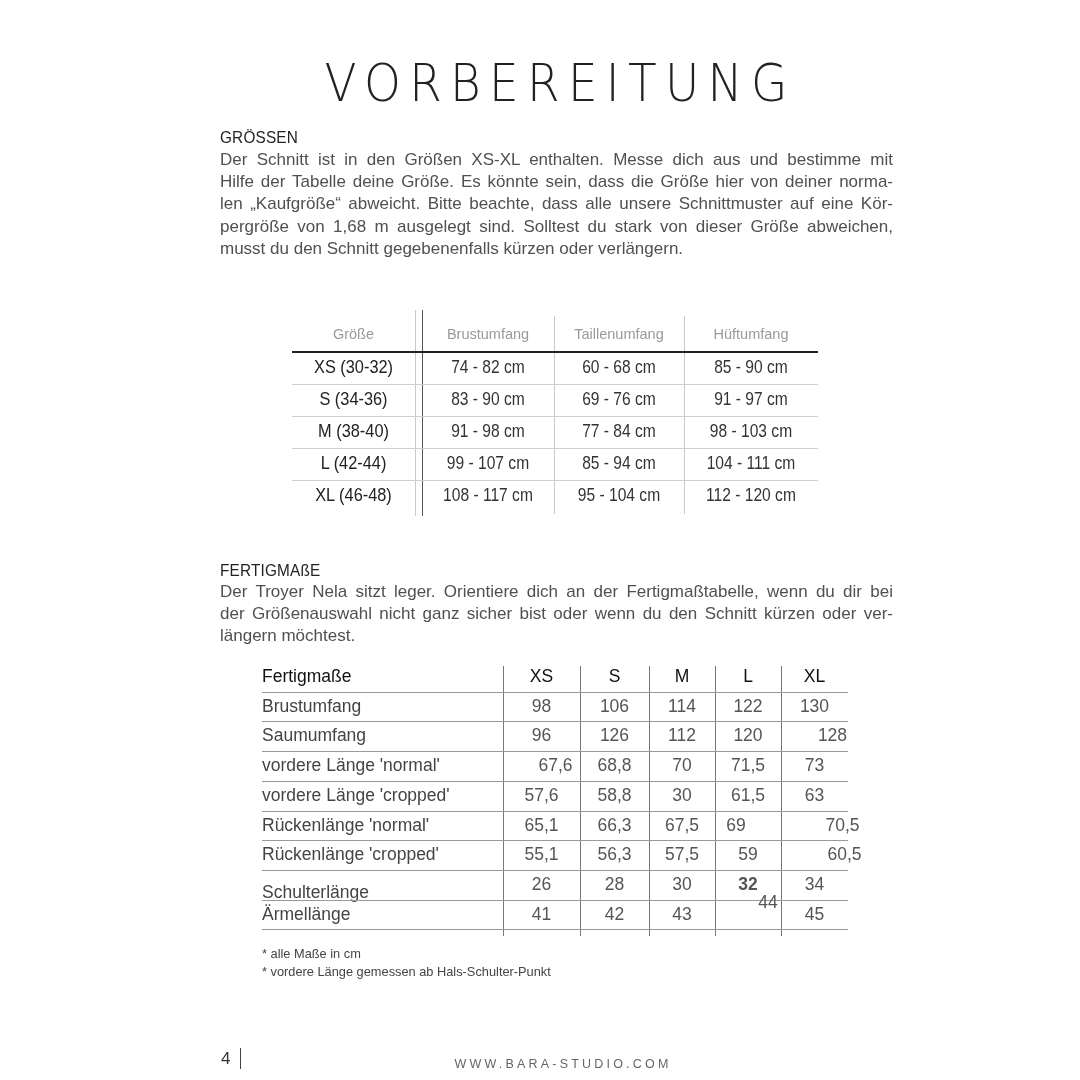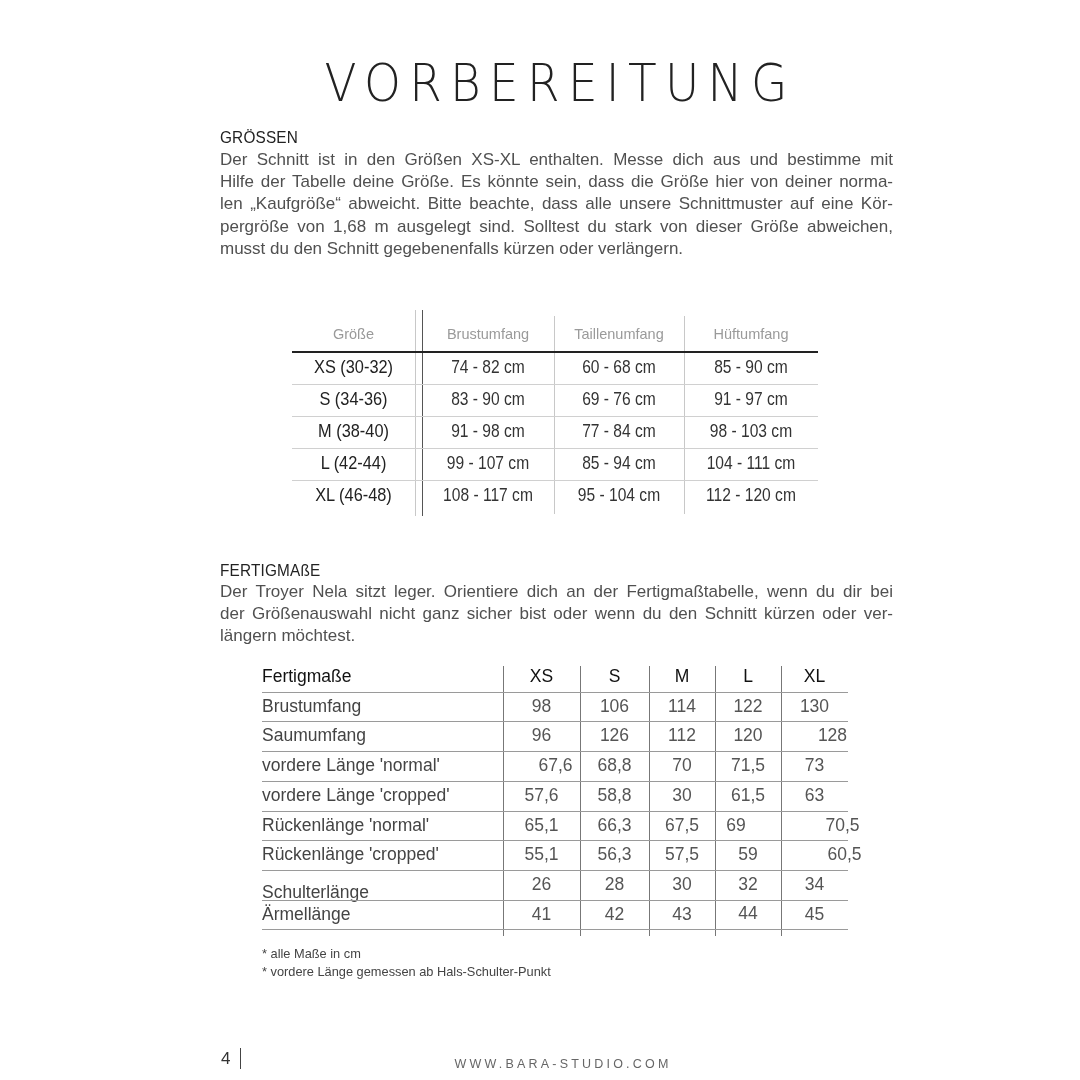--- a/index.html
+++ b/index.html
@@ -161,28 +161,28 @@
     <div class="cell num" style="top: 181.2px; left: 241px; width: 77px;">55,1</div>
     <div class="cell num" style="top: 181.2px; left: 318px; width: 69px;">56,3</div>
     <div class="cell num" style="top: 181.2px; left: 387px; width: 66px;">57,5</div>
     <div class="cell num" style="top: 181.2px; left: 453px; width: 66px;">59</div>
     <div class="cell num" style="top: 181.2px; left: 549px; width: 67px;">60,5</div>
     <div class="hline" style="top: 207.9px;"></div>
     <div class="cell lbl" style="top: 210.9px; left: 0px; margin-top: 8px;">Schulterlänge</div>
     <div class="cell num" style="top: 210.9px; left: 241px; width: 77px;">26</div>
     <div class="cell num" style="top: 210.9px; left: 318px; width: 69px;">28</div>
     <div class="cell num" style="top: 210.9px; left: 387px; width: 66px;">30</div>
-    <div class="cell num" style="top: 210.9px; left: 453px; width: 66px;">32</div>
+    <div class="cell num" style="top: 210.9px; left: 453px; width: 66px; font-weight: bold;">32</div>
     <div class="cell num" style="top: 210.9px; left: 519px; width: 67px;">34</div>
     <div class="hline" style="top: 237.6px;"></div>
     <div class="cell lbl" style="top: 240.6px; left: 0px;">Ärmellänge</div>
     <div class="cell num" style="top: 240.6px; left: 241px; width: 77px;">41</div>
     <div class="cell num" style="top: 240.6px; left: 318px; width: 69px;">42</div>
     <div class="cell num" style="top: 240.6px; left: 387px; width: 66px;">43</div>
-    <div class="cell num" style="top: 240px; left: 453px; width: 66px;">44</div>
+    <div class="cell num" style="top: 229px; left: 453px; width: 66px; padding-left: 20px;">44</div>
     <div class="cell num" style="top: 240.6px; left: 519px; width: 67px;">45</div>
     <div class="hline" style="top: 267.3px;"></div>
   </div>
 
 <div class="footnotes" id="footnotes">
     <div>* alle Maße in cm</div>
     <div>* vordere Länge gemessen ab Hals-Schulter-Punkt</div>
   </div>
 
 <div class="page-num">4</div>

